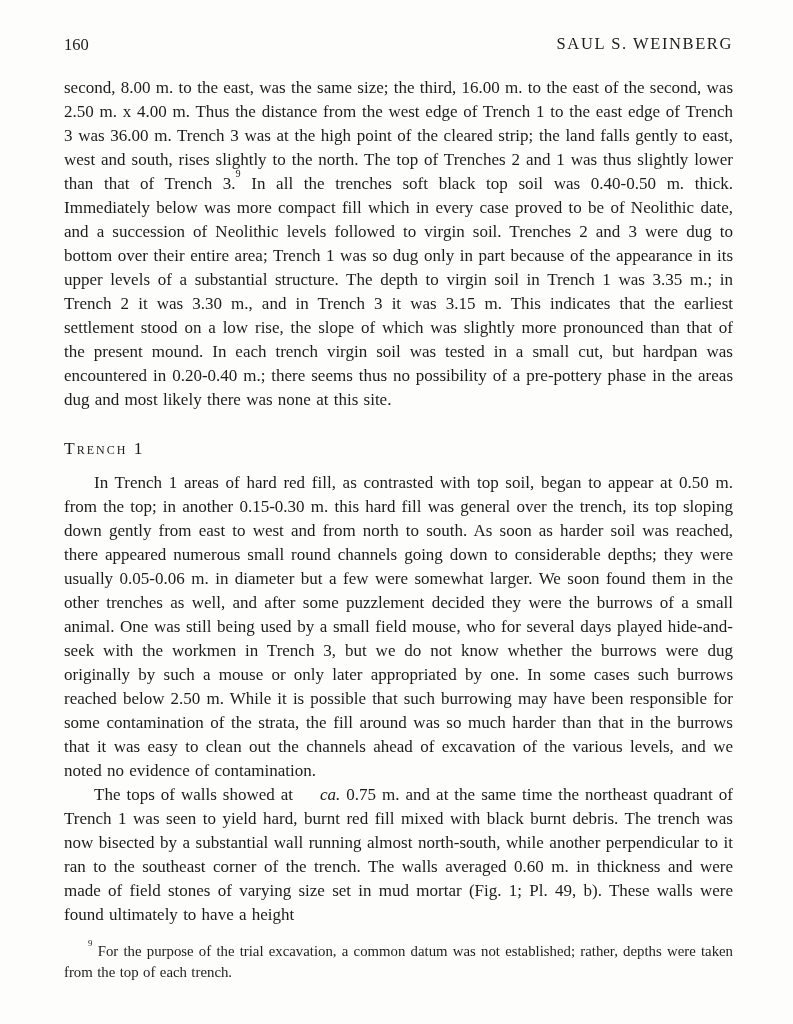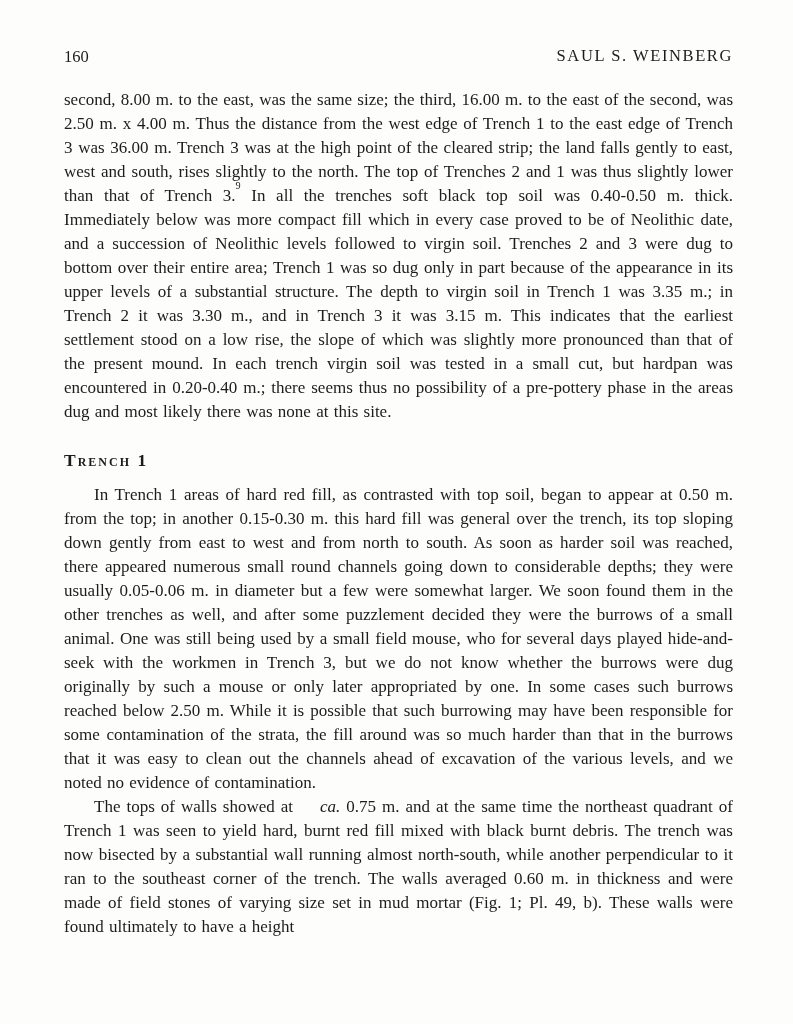--- a/index.html
+++ b/index.html
@@ -6,21 +6,21 @@
   body { background: #ffffff; }
 
   .page {
     position: relative;
     width: 793px;
     height: 1024px;
     box-sizing: border-box;
     background: var(--paper, #fdfdfb);
     color: var(--ink, #1c1c1c);
     font-family: "Liberation Serif", "DejaVu Serif", serif;
-    padding: 46px 60px 0 64px;
+    padding: 34px 60px 0 64px;
     overflow: hidden;
   }
 
   .page-header {
     position: relative;
     height: 22px;
     margin-bottom: 20px;
   }
   .page-number {
     position: absolute;
@@ -37,21 +37,21 @@
   .page-body .para {
     margin: 0;
     font-size: 17px;
     line-height: 24px;
     text-align: justify;
     word-spacing: 0.06em;
   }
   .page-body .para.indented { text-indent: 30px; }
 
   .section-heading {
-    font-weight: bold;
+    font-weight: normal;
     font-variant: small-caps;
     font-size: 17.5px;
     letter-spacing: 2px;
     margin: 26px 0 12px 0;
   }
 
   sup.fn-sup {
     font-size: 0.6em;
     line-height: 0;
     position: relative;
@@ -77,13 +77,16 @@
   <div class="page-header">
     <span class="page-number">160</span>
     <div class="running-head">SAUL S. WEINBERG</div>
   </div>
   <div class="page-body" id="page-body">
       <p class="para"><span>second, 8.00 m. to the east, was the same size; the third, 16.00 m. to the east of the second, was 2.50 m. x 4.00 m. Thus the distance from the west edge of Trench 1 to the east edge of Trench 3 was 36.00 m. Trench 3 was at the high point of the cleared strip; the land falls gently to east, west and south, rises slightly to the north. The top of Trenches 2 and 1 was thus slightly lower than that of Trench 3.</span><sup class="fn-sup">9</sup><span> In all the trenches soft black top soil was 0.40-0.50 m. thick. Immediately below was more compact fill which in every case proved to be of Neolithic date, and a succession of Neolithic levels followed to virgin soil. Trenches 2 and 3 were dug to bottom over their entire area; Trench 1 was so dug only in part because of the appearance in its upper levels of a substantial structure. The depth to virgin soil in Trench 1 was 3.35 m.; in Trench 2 it was 3.30 m., and in Trench 3 it was 3.15 m. This indicates that the earliest settlement stood on a low rise, the slope of which was slightly more pronounced than that of the present mound. In each trench virgin soil was tested in a small cut, but hardpan was encountered in 0.20-0.40 m.; there seems thus no possibility of a pre-pottery phase in the areas dug and most likely there was none at this site.</span></p>
       <h2 class="section-heading">Trench 1</h2>
       <p class="para indented"><span>In Trench 1 areas of hard red fill, as contrasted with top soil, began to appear at 0.50 m. from the top; in another 0.15-0.30 m. this hard fill was general over the trench, its top sloping down gently from east to west and from north to south. As soon as harder soil was reached, there appeared numerous small round channels going down to considerable depths; they were usually 0.05-0.06 m. in diameter but a few were somewhat larger. We soon found them in the other trenches as well, and after some puzzlement decided they were the burrows of a small animal. One was still being used by a small field mouse, who for several days played hide-and-seek with the workmen in Trench 3, but we do not know whether the burrows were dug originally by such a mouse or only later appropriated by one. In some cases such burrows reached below 2.50 m. While it is possible that such burrowing may have been responsible for some contamination of the strata, the fill around was so much harder than that in the burrows that it was easy to clean out the channels ahead of excavation of the various levels, and we noted no evidence of contamination.</span></p>
       <p class="para indented"><span>The tops of walls showed at </span><em>ca.</em><span> 0.75 m. and at the same time the northeast quadrant of Trench 1 was seen to yield hard, burnt red fill mixed with black burnt debris. The trench was now bisected by a substantial wall running almost north-south, while another perpendicular to it ran to the southeast corner of the trench. The walls averaged 0.60 m. in thickness and were made of field stones of varying size set in mud mortar (Fig. 1; Pl. 49, b). These walls were found ultimately to have a height</span></p>
     </div>
+  <div class="footnote" id="footnote">
+      <p class="footnote-para"><sup class="fn-sup">9</sup><span> For the purpose of the trial excavation, a common datum was not established; rather, depths were taken from the top of each trench.</span></p>
+    </div>
 </div>
 
 </body></html>

